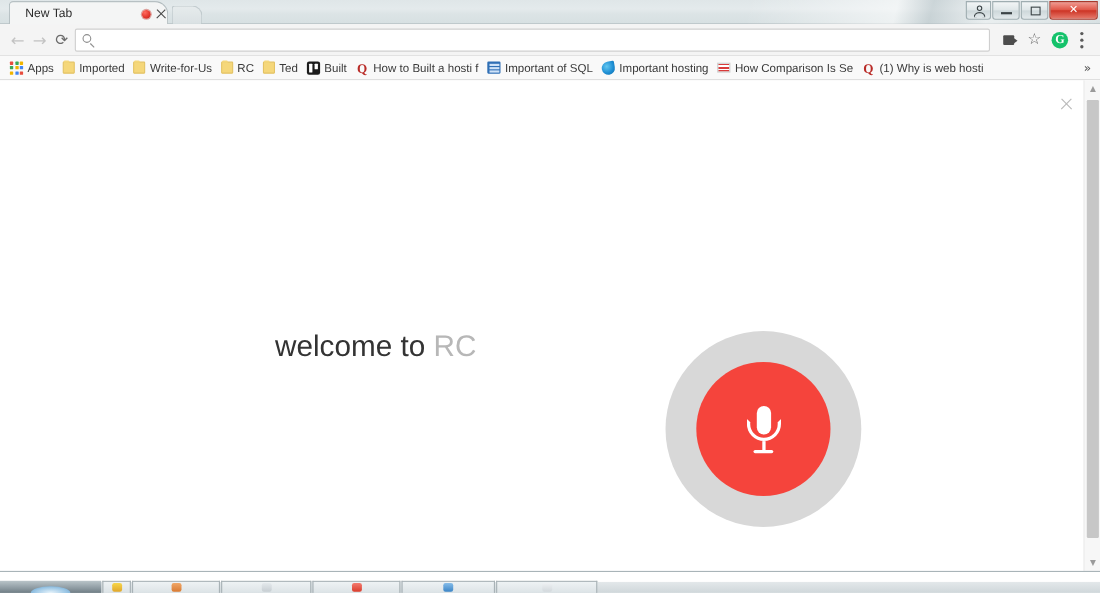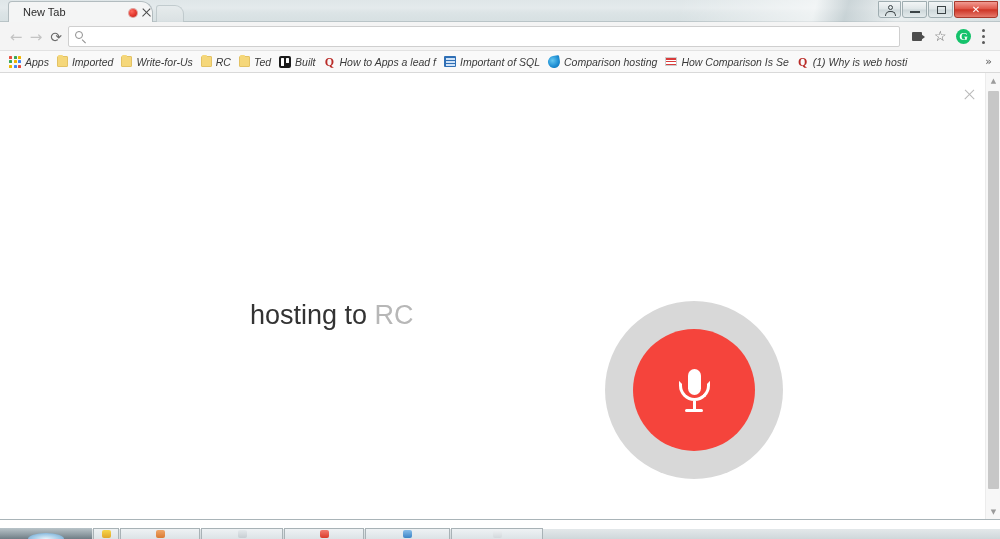--- a/index.html
+++ b/index.html
@@ -213,21 +213,21 @@
     padding-left: 6px;
     overflow: hidden;
     white-space: nowrap;
   }
   .bm {
     display: inline-flex; align-items: center;
     height: 18px; padding: 0 5px 0 3px;
     font-size: 10.5px; color: #3a3a3a;
     flex: 0 0 auto;
   }
-  .bm-label { margin-left: 4px; white-space: nowrap; font-style: italic; }
+  .bm-label { margin-left: 4px; white-space: nowrap; }
   .bm-ico { width: 12px; height: 12px; flex: 0 0 auto; position: relative; }
 
   .ico-apps { display: grid; grid-template-columns: repeat(3,3px); grid-template-rows: repeat(3,3px); gap: 1.5px; }
   .ico-apps i { display: block; width: 3px; height: 3px; border-radius: 0.5px; }
 
   .ico-folder {
     background: #f5d77a;
     border: 1px solid #e3c264;
     border-radius: 1px;
     width: 11px; height: 11px;
@@ -501,52 +501,52 @@
       <span class="bm-label">Ted</span>
     </div>
 
     <div class="bm">
       <span class="bm-ico ico-trello"></span>
       <span class="bm-label">Built</span>
     </div>
 
     <div class="bm">
       <span class="bm-ico ico-quora">Q</span>
-      <span class="bm-label">How to Apps a lead f</span>
+      <span class="bm-label">How to Built a hosti f</span>
     </div>
 
     <div class="bm">
       <span class="bm-ico ico-table"></span>
       <span class="bm-label">Important of SQL</span>
     </div>
 
     <div class="bm">
       <span class="bm-ico ico-drop"></span>
-      <span class="bm-label">Comparison hosting</span>
+      <span class="bm-label">Important hosting</span>
     </div>
 
     <div class="bm">
       <span class="bm-ico ico-stripes"></span>
       <span class="bm-label">How Comparison Is Se</span>
     </div>
 
     <div class="bm">
       <span class="bm-ico ico-quora">Q</span>
       <span class="bm-label">(1) Why is web hosti</span>
     </div>
 
     <div id="bookmarks-overflow">»</div>
   </div>
 
   <div id="page-content">
 
     <div id="page-close-icon"></div>
 
     <div id="welcome-text">
-      <span>hosting to </span><span id="welcome-app-name">RC</span>
+      <span>welcome to </span><span id="welcome-app-name">RC</span>
     </div>
 
     <div id="mic-button">
       <div id="mic-inner">
         <div id="mic-icon">
           <span id="mic-capsule"></span>
           <span id="mic-arc"></span>
           <span id="mic-stem"></span>
           <span id="mic-base"></span>
         </div>

